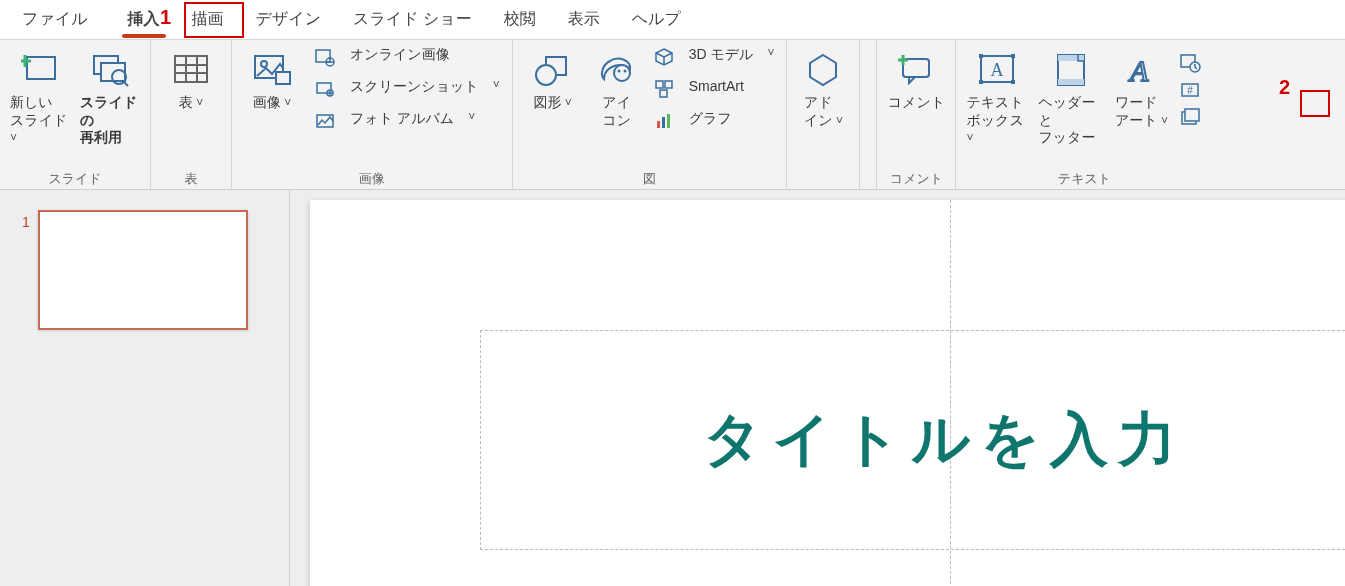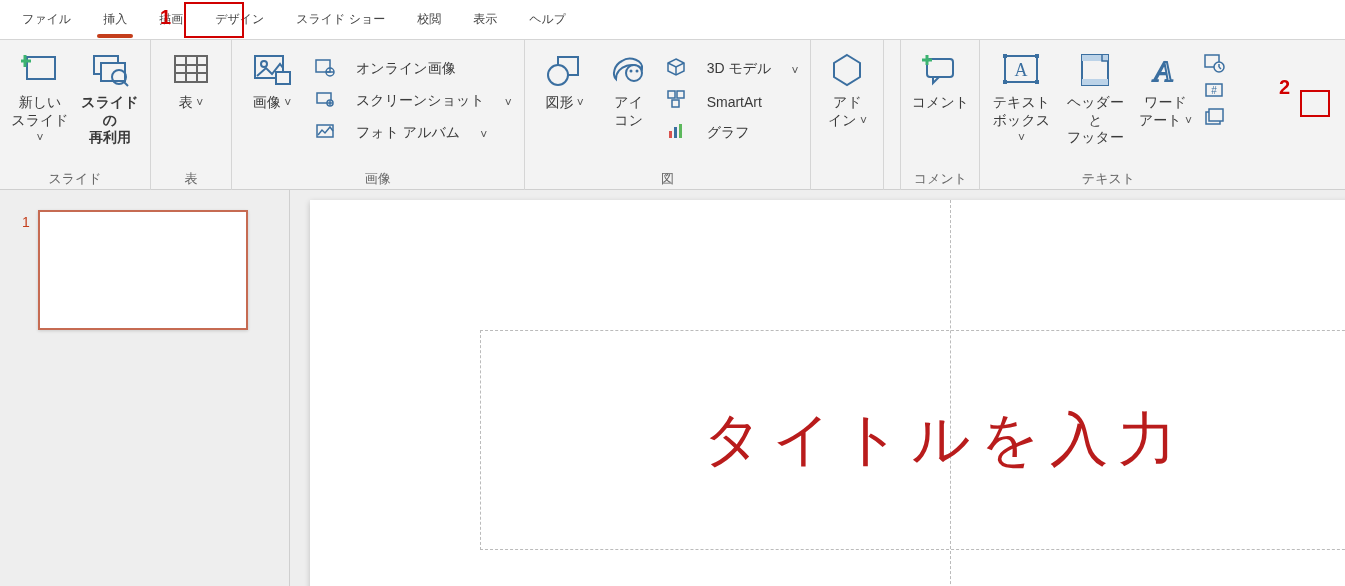--- a/index.html
+++ b/index.html
@@ -20,26 +20,27 @@
     height: 40px;
     padding: 0 0 0 6px;
     position: relative;
   }
   .tab {
     padding: 0 16px;
     height: 40px;
     display: flex;
     align-items: center;
     cursor: pointer;
-    font-size: 12px;
+    font-size: 16px;
     color: #444;
     position: relative;
   }
   .tab.active {
-    font-weight: 400;
+    font-weight: 700;
+    margin-left: 8px;
   }
   .tab.active::after {
     content: "";
     position: absolute;
     left: 10px;
     right: 10px;
     bottom: 2px;
     height: 4px;
     background: #c43e1c;
     border-radius: 2px;
@@ -96,29 +97,28 @@
   }
   .rbtn-large .icon {
     width: 40px;
     height: 40px;
     display: flex;
     align-items: center;
     justify-content: center;
   }
   .rbtn-large .lbl {
     font-size: 14px;
-    text-align: center;
     line-height: 1.25;
     color: #3a3a3a;
   }
   .dd::after { content: " ˅"; color:#555; font-size:12px; }
   .mini-row {
     display: flex;
-    align-items: flex-end;
-    gap: 20px;
+    align-items: flex-start;
+    gap: 14px;
     height: 32px;
     cursor: pointer;
     padding: 0 4px;
     white-space: nowrap;
     color: #3a3a3a;
   }
   .mini-row .icon {
     width: 22px;
     height: 22px;
     display:flex;align-items:center;justify-content:center;
@@ -171,23 +171,23 @@
     position:absolute;
     left: 170px; top: 130px;
     width: 900px; height: 220px;
     border: 1px dashed #bbb;
     display:flex;
     align-items:center;
     justify-content:center;
   }
   .title-text {
     font-size: 58px;
-    color: #b91c1c;
+    color: #0f766e;
     letter-spacing: 10px;
-    font-weight: 400;
+    font-weight: 700;
     font-family: "Yu Mincho", "MS Mincho", serif;
     margin-left: 29px;
   }
 </style>
 </head>
 <body>
 
 <div class="tabs">
   <span class="annot" style="left:160px; top:6px;">1</span>
   <div class="hi-box" style="left:184px; top:2px; width:60px; height:36px;"></div>

